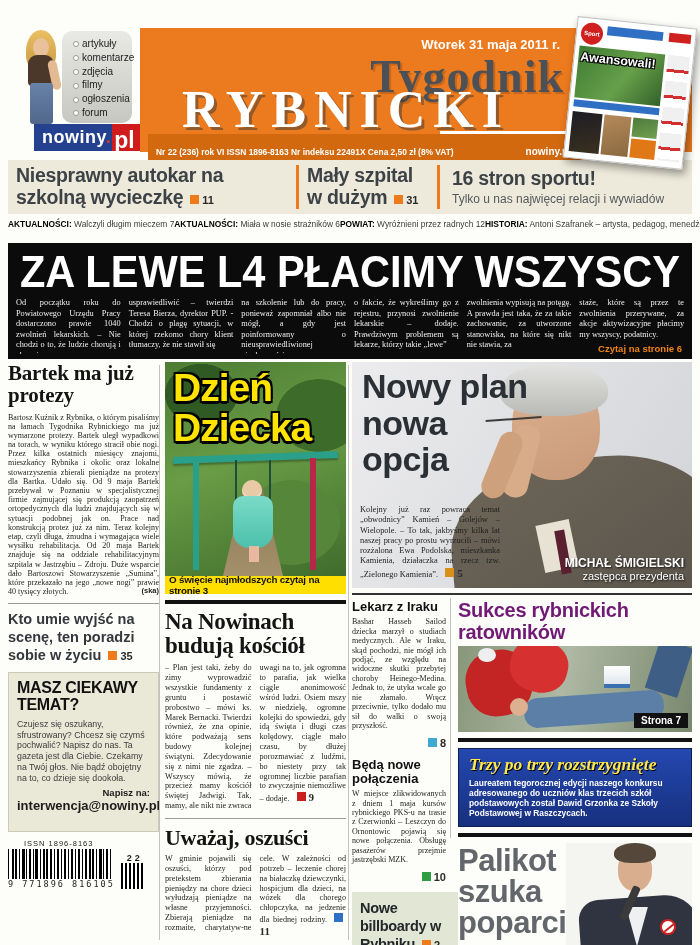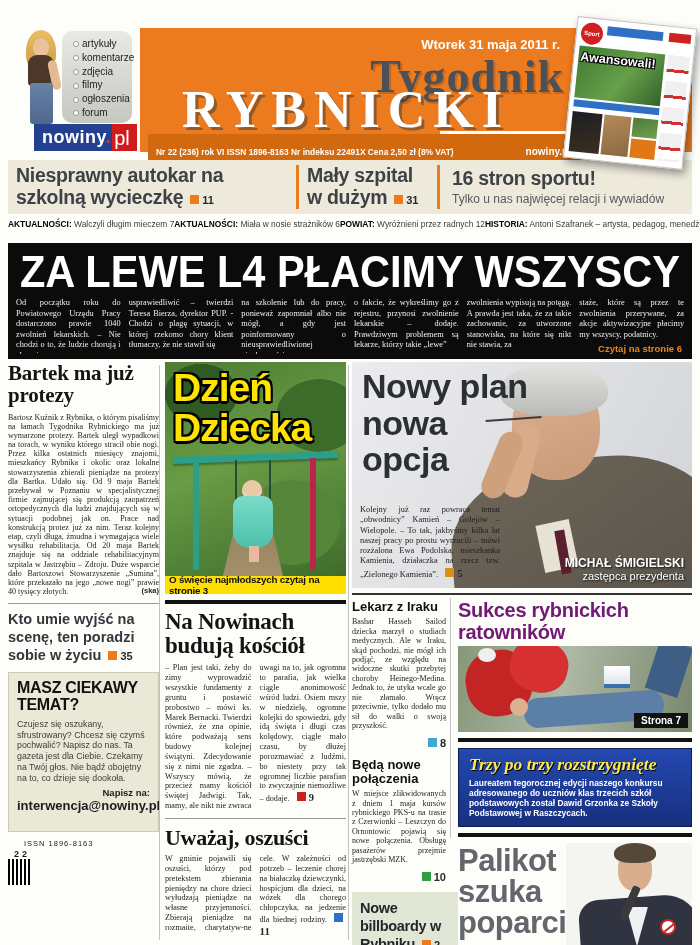--- a/index.html
+++ b/index.html
@@ -14,21 +14,21 @@
   .mbullet{display:inline-block;width:6px;height:6px;border-radius:50%;background:#fff;border:1px solid #9a9a94;margin-right:3px;vertical-align:middle}
   .woman{position:absolute;left:20px;top:30px;width:48px;height:94px}
   .w-hair{position:absolute;left:6px;top:0;width:30px;height:42px;border-radius:55% 55% 45% 45%;background:linear-gradient(180deg,#e9c063,#c99840)}
   .w-face{position:absolute;left:13px;top:8px;width:16px;height:19px;border-radius:50%;background:#e9c29b}
   .w-top{position:absolute;left:8px;top:25px;width:26px;height:31px;border-radius:9px 9px 4px 4px;background:#4c372b}
   .w-arm{position:absolute;left:30px;top:30px;width:9px;height:30px;border-radius:5px;background:#e4ba92;transform:rotate(-12deg)}
   .w-jeans{position:absolute;left:10px;top:53px;width:23px;height:41px;border-radius:3px;background:linear-gradient(180deg,#6882a8,#51678c)}
   .nowiny-logo{position:absolute;left:34px;top:124px;display:flex;height:27px}
   .nlg-blue{background:#23418f;color:#fff;font-weight:bold;font-size:18px;padding:3px 1px 3px 8px;letter-spacing:.5px}
   .nlg-dot{color:#e8311f;font-weight:bold;font-size:18px}
-  .nlg-red{background:#cf1b1b;color:#fff;font-weight:normal;font-size:20px;padding:3px 7px 3px 2px}
+  .nlg-red{background:#cf1b1b;color:#fff;font-weight:bold;font-size:23px;padding:3px 7px 3px 2px}
 
   
   .ohead{position:absolute;left:140px;top:28px;width:552px;height:124px;background:#ec7a1e}
   .odate{position:absolute;right:132px;top:9px;font-size:13px;font-weight:bold;color:#fff}
   .otyg{position:absolute;right:128px;top:22px;font-family:"Liberation Serif",serif;font-weight:bold;
         font-size:46px;color:#4b5156;letter-spacing:1px;text-shadow:2px 2px 0 rgba(0,0,0,.15)}
   .oryb{position:absolute;left:42px;top:52px;font-family:"Liberation Serif",serif;font-weight:bold;
         font-size:52px;color:#fff;letter-spacing:8px;text-shadow:3px 3px 0 rgba(55,55,55,.5)}
   .ouline{position:absolute;left:300px;top:103px;width:240px;height:3px;background:#fff}
   .obar{position:absolute;left:8px;top:106px;width:536px;height:35px;background:#d2690e;display:flex;align-items:center;padding:0 8px;color:#fff}
@@ -289,20 +289,24 @@
     <div class="temat">
       <div class="temat-h">MASZ CIEKAWY TEMAT?</div>
       <div class="temat-b">Czujesz się oszukany, sfrustrowany? Chcesz się czymś pochwalić? Napisz do nas. Ta gazeta jest dla Ciebie. Czekamy na Twój głos. Nie bądź obojętny na to, co dzieje się dookoła.</div>
       <div class="temat-cta">Napisz na:</div>
       <div class="temat-mail">interwencja@nowiny.pl</div>
     </div>
     <div class="bc">
       <div class="bc-issn">ISSN 1896-8163</div>
       <div class="bc-flex">
         <div>
+          <div class="bc-bars"></div>
+          <div class="bc-digits">9 771896 816105</div>
+        </div>
+        <div>
           <div class="bc-n">22</div>
           <div class="bc-mini"></div>
         </div>
       </div>
     </div>
   </div>
 
   <div class="colB">
     <div class="pd">
       <div class="pd-path"></div>

